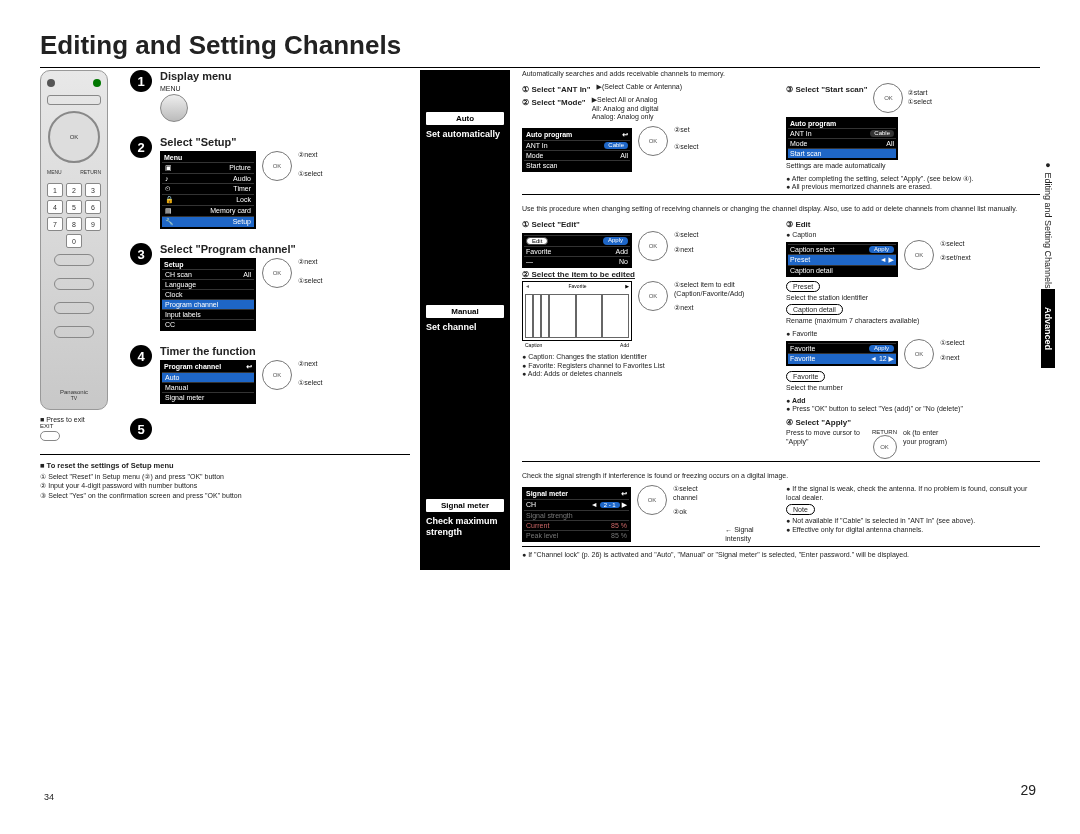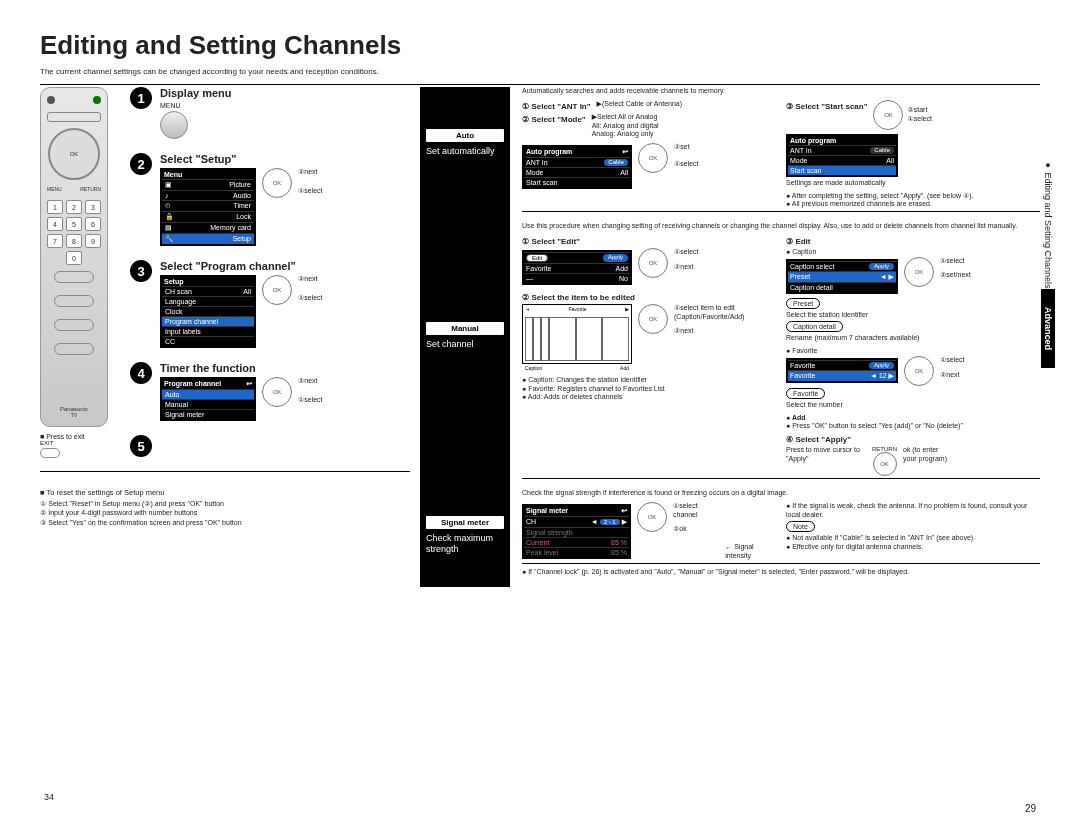--- a/index.html
+++ b/index.html
@@ -70,59 +70,58 @@
   .remote .dpad::before { content:"OK"; font-size:6px; }
   .remote .keypad { display:grid; grid-template-columns:repeat(3,16px); gap:3px; margin-top:8px;}
   .remote .keypad .key { height:14px; background:#fff; border:1px solid #888; border-radius:2px; display:flex;align-items:center;justify-content:center; font-size:7px;}
   .remote .oval { width:40px;height:12px;border:1px solid #888;border-radius:8px;margin:6px 0; }
   .remote .brand { margin-top:auto; font-size:6px; }
   .mid-section { }
   .mid-section .btn {
     background:#fff; color:#000; text-align:center; font-size:8px;
     padding:2px 0; border-radius:1px; margin-bottom:4px; font-weight:bold;
   }
-  .mid-section .label { font-size:9px; font-weight:normal; line-height:1.2; }
+  .mid-section .label { font-size:9px; font-weight:bold; line-height:1.2; }
   .osd-table {
     background:#000; color:#fff; font-size:7px; padding:2px; margin:2px 0;
   }
   .osd-table .hdr { font-weight:bold; padding:1px 2px; display:flex; justify-content:space-between; }
   .osd-table .r { display:flex; justify-content:space-between; padding:1px 2px; border-top:1px solid #333; }
   .pill { background:#333; border-radius:6px; padding:0 4px; font-size:6px; }
   .pill.sel { background:#1e66c7; }
   .bordered-btn { border:1px solid #000; border-radius:8px; padding:1px 6px; font-size:7px; display:inline-block; margin:2px 0;}
   .kh { font-weight:bold; font-size:8px; margin:2px 0;}
   .sub { font-size:7px; line-height:1.25; }
   .mini-circle {
     width:30px;height:30px;border-radius:50%;border:1px solid #777;
     display:inline-flex;align-items:center;justify-content:center;font-size:6px;color:#555;
     flex-shrink:0;
   }
   .row2 { display:flex; gap:6px; align-items:flex-start; }
   .two { display:flex; gap:10px; }
   .rcol { flex:1; }
-  .notehdr { font-weight:normal;margin-top:10px; }
+  .notehdr { font-weight:bold; }
   .pagenum-l { position:absolute; bottom:32px; left:44px; font-size:9px;}
-  .pagenum-r { position:absolute; bottom:20px; right:44px; font-size:10px;}
+  .pagenum-r { position:absolute; bottom:36px; right:44px; font-size:14px;}
   .hr { border:0; border-top:1px solid #000; margin:2px 0; }
   .reset-box { font-size:7.5px; line-height:1.4; padding-top:6px; border-top:1px solid #000;}
   .circ-num { font-size:7px; }
   .flex { display:flex; gap:6px; align-items:flex-start; }
   .right-block { margin-bottom:10px; }
   .edit-grid { border:1px solid #000; width:110px; height:60px; background:#fff; position:relative; font-size:6px; color:#000;}
   .edit-grid .bars { position:absolute; left:2px; right:2px; top:12px; bottom:2px; display:grid; grid-template-columns:8px 8px 8px 1fr 1fr 1fr; }
   .edit-grid .bars div { border:0.5px solid #666; }
   .applybtn { background:#1e66c7; color:#fff; border-radius:6px; padding:0 5px; font-size:6px; }
   .whitebtn { background:#fff; color:#000; border:1px solid #444; border-radius:6px; padding:0 5px; font-size:6px; }
 </style>
 </head>
 <body>
 
 <div class="page">
   <h1>Editing and Setting Channels</h1>
-  <p class="intro">The current channel settings can be changed according to your needs and reception conditions.</p>
   <hr class="hr">
 
   <div class="cols">
 
     <div class="col-left">
       <div style="display:flex; gap:12px;">
 
         <div style="width:78px;">
           <div class="remote">
             <div class="top">
@@ -406,21 +405,21 @@
                     <span>—</span>
                     <span>No</span>
                   </div>
               </div>
               <div class="mini-circle">OK</div>
               <div class="sub">
                   <div>①select</div>
                   <div style="margin-top:6px;">②next</div>
                 </div>
             </div>
-            <div class="kh" style="margin-top:6px;">② Select the item to be edited</div>
+            <div class="kh" style="margin-top:0;text-decoration:underline;">② Select the item to be edited</div>
             <div class="flex">
               <div class="edit-grid">
                 <div style="position:absolute;top:1px;left:2px;right:2px;display:flex;justify-content:space-between;font-size:5px;">
                   <span style="opacity:.6">◄</span>
                     <span>Favorite</span>
                     <span>▶</span>
                 </div>
                 <div class="bars">
                     <div></div>
                     <div></div>

